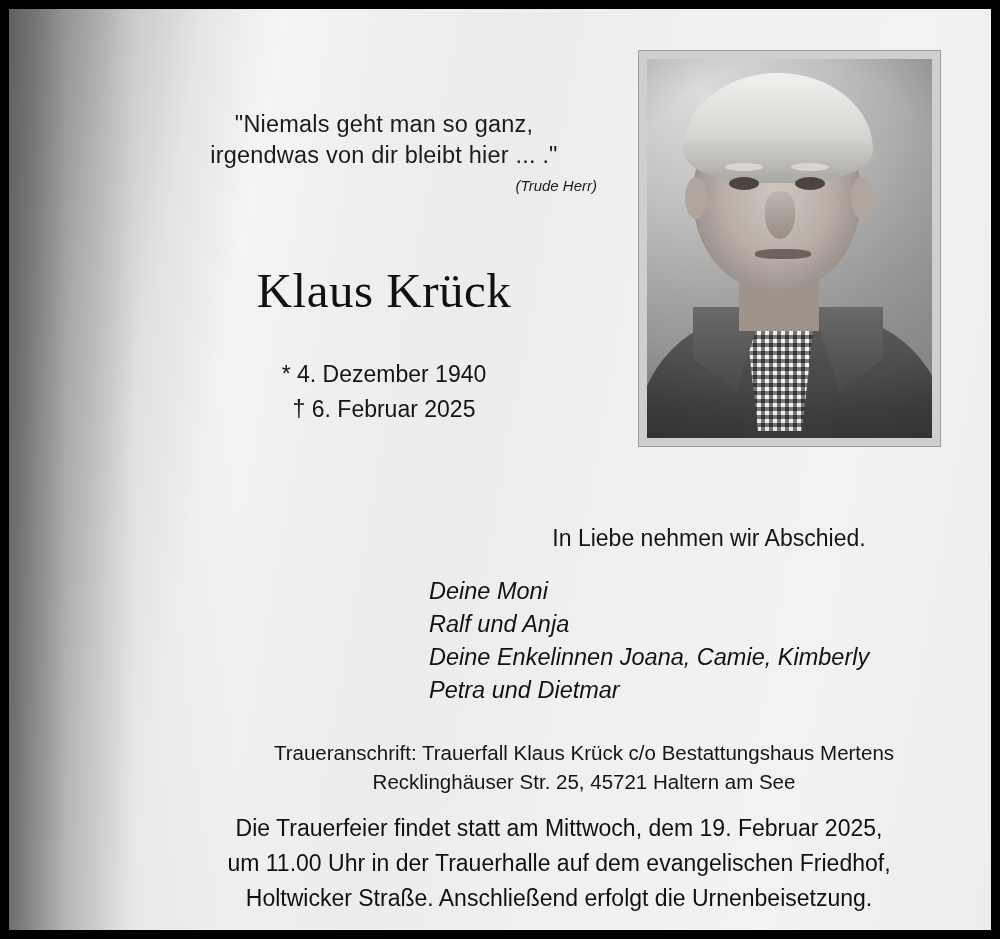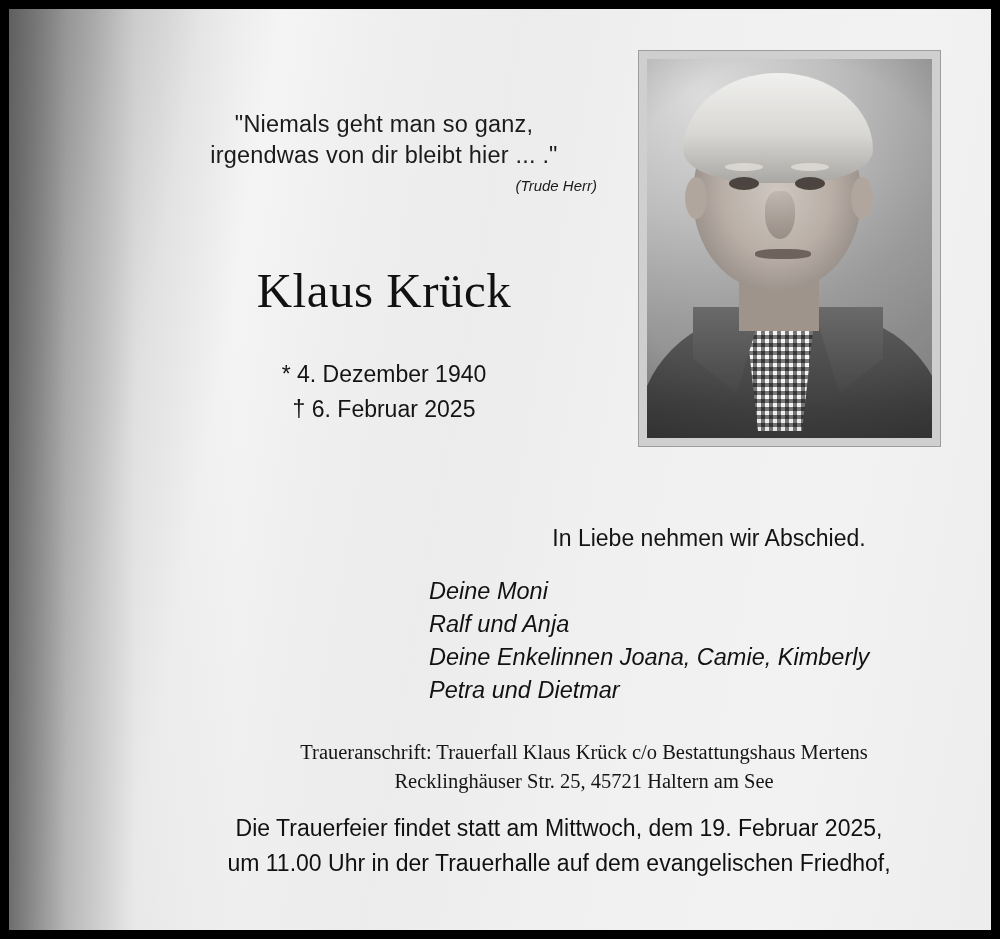--- a/index.html
+++ b/index.html
@@ -239,21 +239,20 @@
 
   .address {
     position: absolute;
     left: 190px;
     top: 729px;
     width: 770px;
     text-align: center;
     font-size: 20.5px;
     line-height: 29px;
     color: #151515;
-    font-family: Liberation Serif, serif;
   }
 
   .ceremony {
     position: absolute;
     left: 140px;
     top: 802px;
     width: 820px;
     text-align: center;
     font-size: 23px;
     line-height: 35px;
@@ -310,15 +309,16 @@
   </div>
 
   <div class="address">
     <div>Traueranschrift: Trauerfall Klaus Krück c/o Bestattungshaus Mertens</div>
     <div>Recklinghäuser Str. 25, 45721 Haltern am See</div>
   </div>
 
   <div class="ceremony">
     <div>Die Trauerfeier findet statt am Mittwoch, dem 19. Februar 2025,</div>
     <div>um 11.00 Uhr in der Trauerhalle auf dem evangelischen Friedhof,</div>
+    <div>Holtwicker Straße. Anschließend erfolgt die Urnenbeisetzung.</div>
   </div>
 
 </div>
 
 </body></html>

